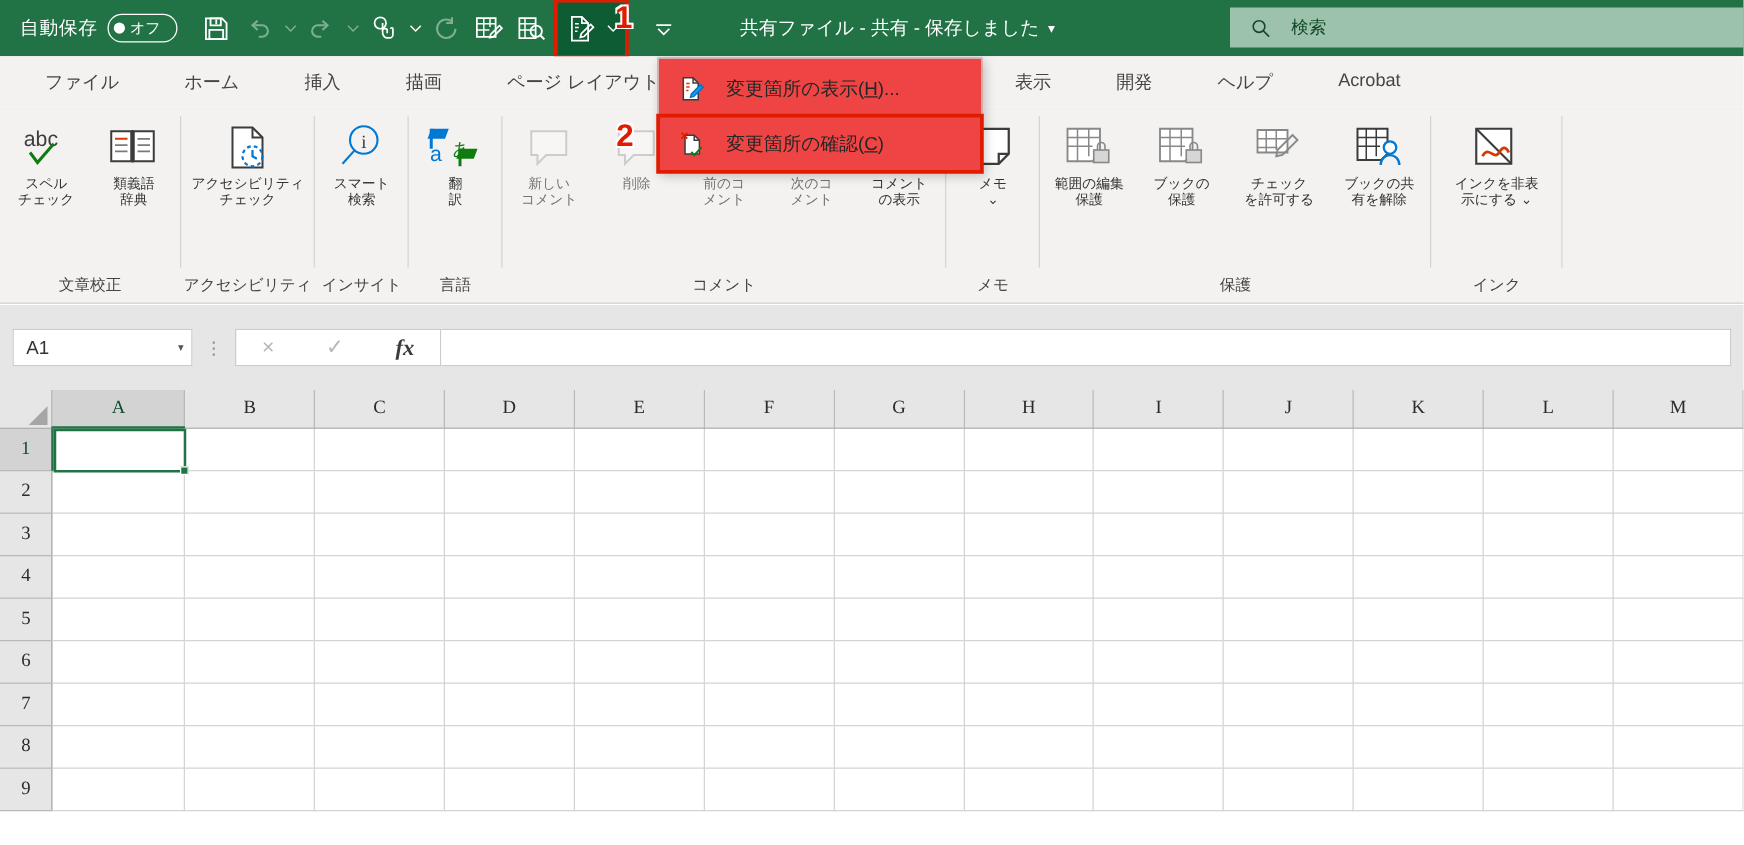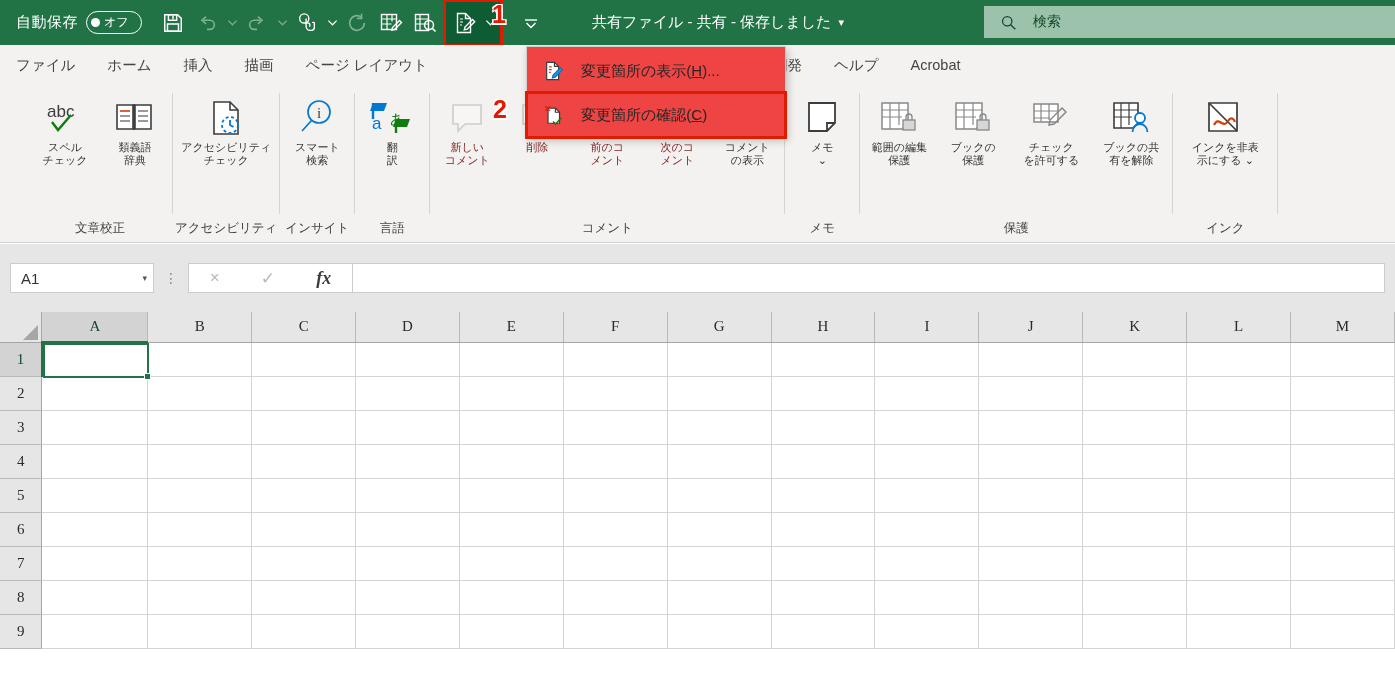--- a/index.html
+++ b/index.html
@@ -55,42 +55,41 @@
     background: #9cc2ab; display: flex; align-items: center; padding-left: 16px; gap: 16px;
   }
   .search-ph { font-size: 14px; color: #13472b; }
 
   
   .tabstrip {
     position: absolute; top: 45px; left: 0; width: 1395px; height: 40px;
     background: #f3f2f1; display: flex; align-items: center; color: #444444;
   }
   .tab { font-size: 14.5px; color: #444; padding: 0 16px; height: 40px;
-         display: flex; align-items: center; white-space: nowrap; }
+         display: flex; align-items: center; white-space: nowrap; margin-left: 20px; }
 
   
   .ribbon {
     position: absolute; top: 85px; left: 0; width: 1395px; height: 158px;
     background: #f3f2f1; display: flex; align-items: stretch;
     border-bottom: 1px solid #d2d0ce;
-    padding-left: 28px;
   }
   .rgroup { display: flex; flex-direction: column; align-items: center;
             position: relative; padding: 0 2px; }
   .rgroup-items { display: flex; align-items: flex-start; flex: 1; padding-top: 6px; }
   .rgroup-title { font-size: 12.5px; color: #444; padding-bottom: 5px; text-align: center; }
   .rsep { width: 1px; background: #d6d4d2; margin: 8px 0 28px 0; }
 
   .rbtn {
     width: 70px; display: flex; flex-direction: column; align-items: center;
     padding-top: 4px; text-align: center;
   }
   .rbtn .ico { height: 46px; display: flex; align-items: center; justify-content: center; }
   .rbtn .lbl { font-size: 11px; color: #333; line-height: 1.22; white-space: pre-line; }
-  .rbtn.disabled .lbl { color: #7f1d1d; }
+  .rbtn.disabled .lbl { color: #737373; }
   .rbtn.disabled .ico { opacity: .35; }
 
   
   .menu {
     position: absolute; left: 526px; top: 46px; width: 260px; background: #ef4444;
     border: 1px solid #d0cfce; box-shadow: 2px 3px 8px rgba(0,0,0,.22);
     z-index: 50; padding: 2px 0 0 0;
   }
   .menu-item { height: 44px; display: flex; align-items: center; padding-left: 14px; gap: 14px; }
   .menu-item .mi-ico { width: 26px; display: flex; justify-content: center; }

